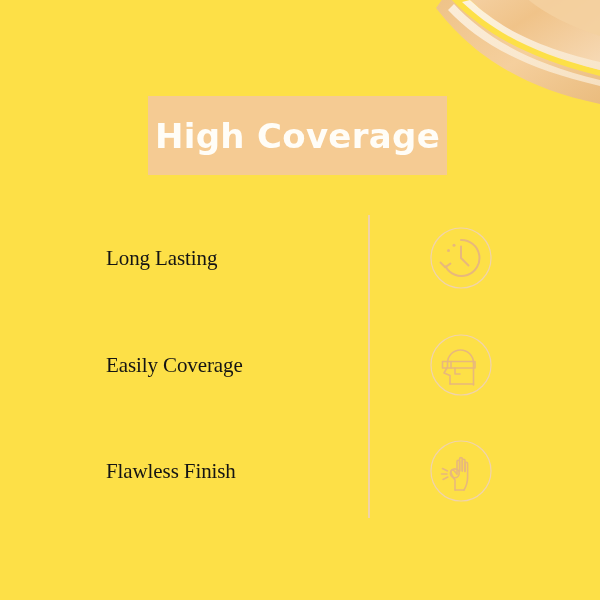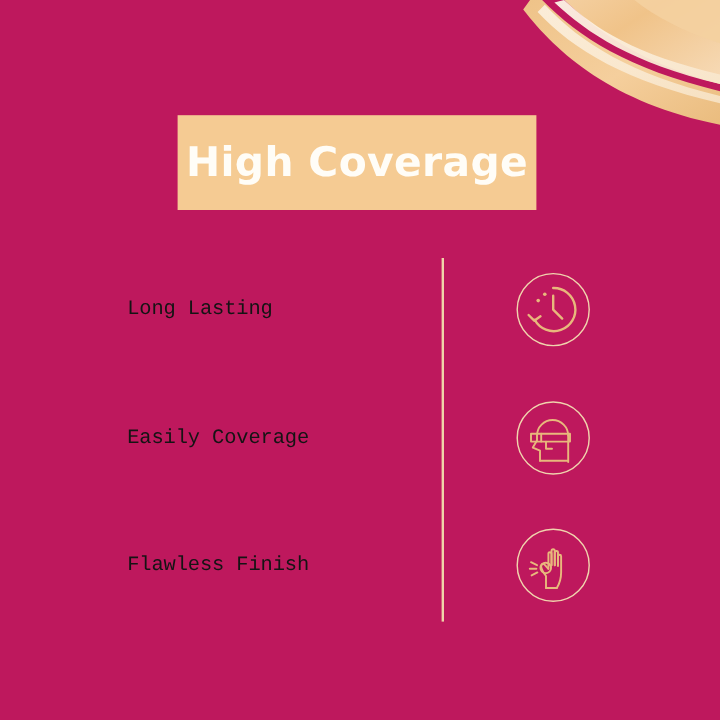--- a/index.html
+++ b/index.html
@@ -8,21 +8,21 @@
     padding: 0;
     background: #ffffff;
   }
   body {
     font-family: "DejaVu Sans", sans-serif;
   }
   .canvas {
     position: relative;
     width: 600px;
     height: 600px;
-    background: #be185d;
+    background: #fde047;
     overflow: hidden;
   }
 
   
   .swirl {
     position: absolute;
     top: 0;
     right: 0;
     width: 170px;
     height: 110px;
@@ -67,22 +67,22 @@
     display: flex;
     align-items: center;
   }
   .feature-row.r0 { top: 0px; }
   .feature-row.r1 { top: 107px; }
   .feature-row.r2 { top: 213px; }
 
   .feature-label {
     position: absolute;
     left: 106px;
-    font-family: Liberation Mono, monospace;
-    font-size: 17px;
+    font-family: Liberation Serif, serif;
+    font-size: 21px;
     font-weight: 400;
     color: #141414;
     white-space: nowrap;
     letter-spacing: -0.1px;
   }
 
   .feature-icon {
     position: absolute;
     left: 429px;
     width: 64px;

